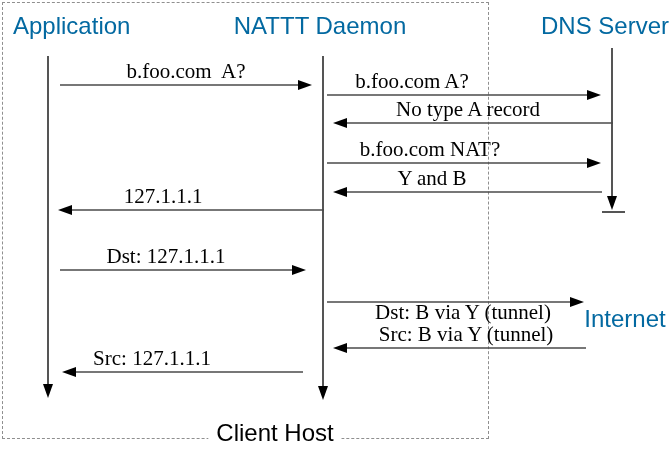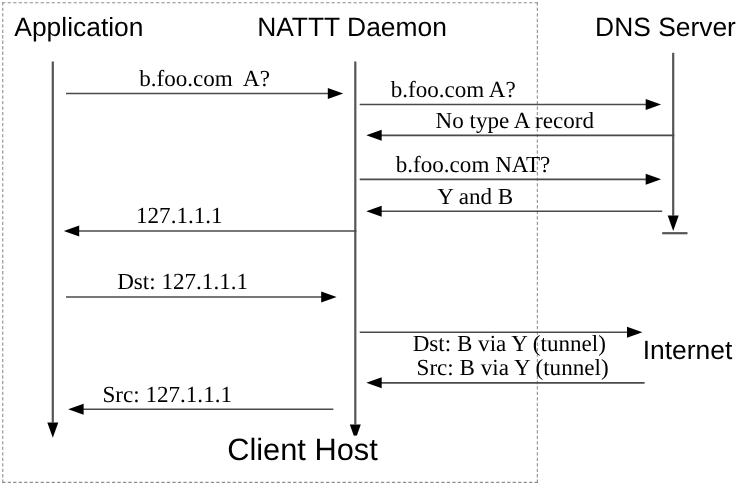--- a/index.html
+++ b/index.html
@@ -6,32 +6,32 @@
   .canvas{
     position:relative;width:671px;height:458px;background:#ffffff;
     font-family:"Liberation Sans",sans-serif;overflow:hidden;
   }
   .client-host-box{
     position:absolute;left:2px;top:2px;width:485px;height:435px;
     border:1px dashed #8f8f8f;background:transparent;z-index:1;
   }
   .wires{position:absolute;left:0;top:0;z-index:2;}
   .actor-label{
-    position:absolute;font-size:24px;color:#000000;z-index:3;white-space:pre;line-height:26px;
+    position:absolute;font-size:24px;color:#0369a1;z-index:3;white-space:pre;line-height:26px;
   }
   .centered{transform:translateX(-50%);}
   .msg-label{
     position:absolute;z-index:3;transform:translateX(-50%);
     font-family:"Liberation Serif",serif;font-size:21px;line-height:22px;
     color:#000;white-space:pre;
   }
   .msg-label.italic{}
   .client-host-label{
-    position:absolute;left:275px;top:396px;transform:translateX(-50%);
-    font-size:28px;line-height:26px;color:#000;background:#ffffff;
+    position:absolute;left:275px;top:420px;transform:translateX(-50%);
+    font-size:24px;line-height:26px;color:#000;background:#ffffff;
     padding:0 8px;z-index:4;white-space:pre;
   }
 </style>
 </head>
 <body>
 
 <div class="canvas">
 
   <div class="client-host-box"></div>
 

